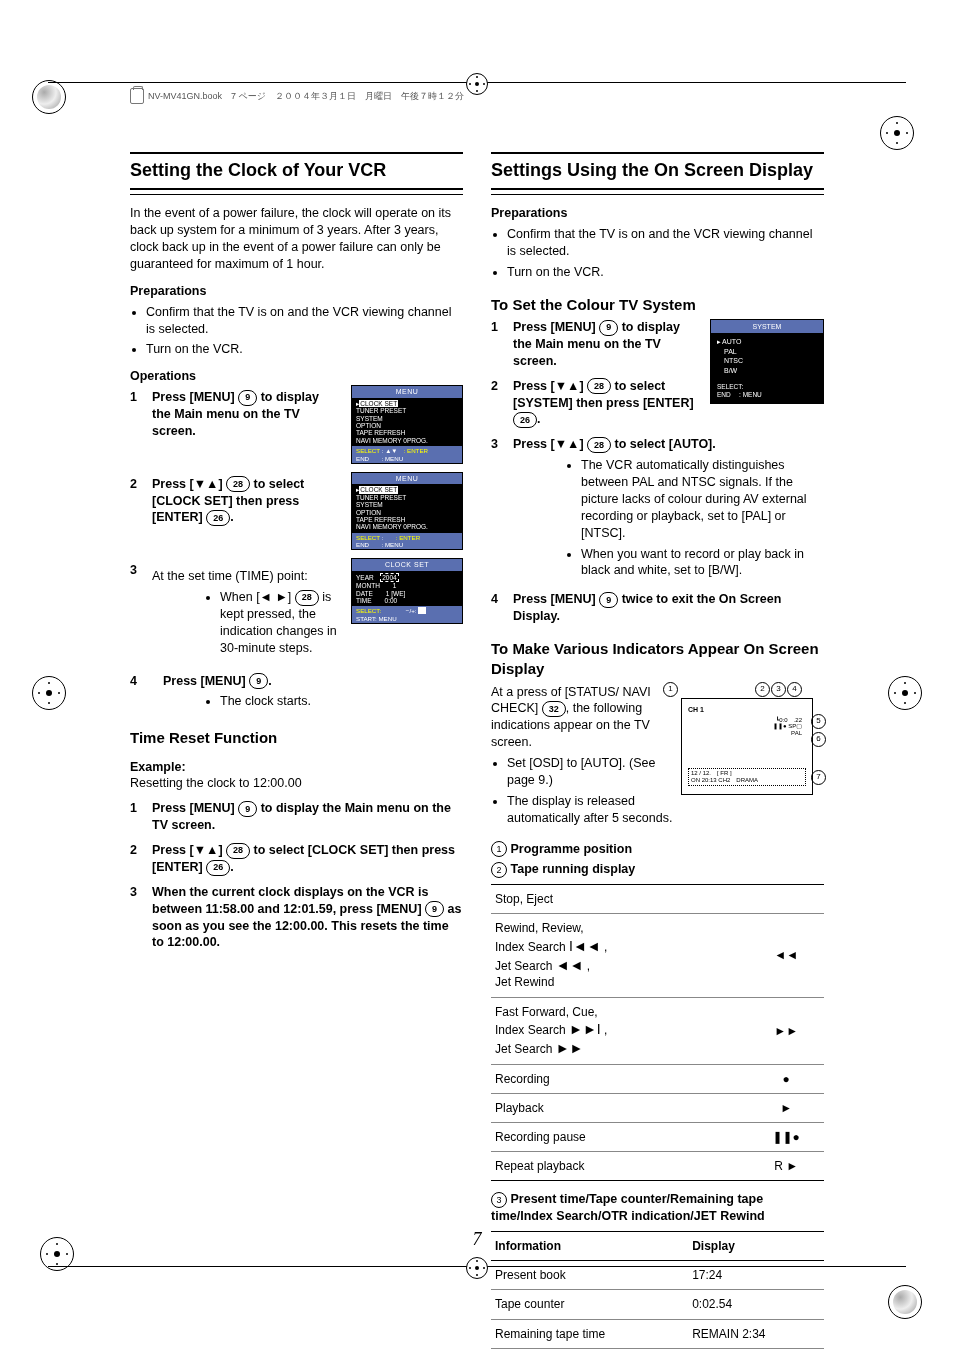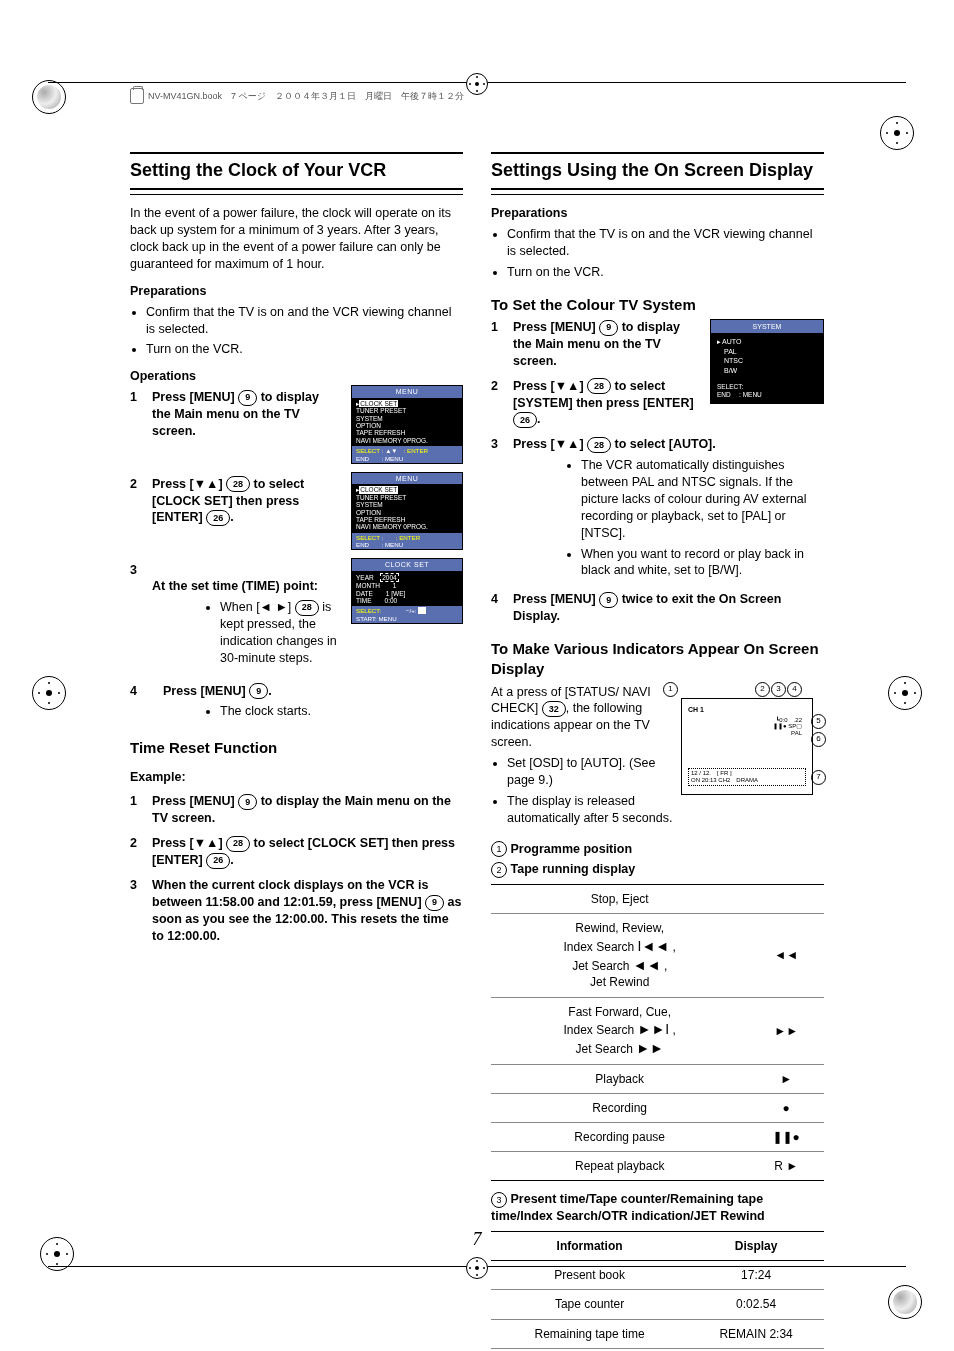--- a/index.html
+++ b/index.html
@@ -137,21 +137,21 @@
     border:1px solid #000; margin-left:10px; margin-bottom:6px; padding:4px 6px;
   }
   .sys-box .stitle{text-align:center;background:#5a6fb0;margin:-4px -6px 4px -6px;padding:2px;font-size:7px;}
   .sys-box .foot{margin-top:8px;font-size:6.5px;line-height:1.2;}
   .osd-box{
     float:right;width:130px;height:95px;border:1px solid #000;position:relative;
     margin-left:10px;font-size:7px;
   }
   .call{position:absolute;border:1px solid #000;border-radius:50%;width:13px;height:13px;display:flex;align-items:center;justify-content:center;font-size:8px;background:#fff;}
   .tbl{width:100%;border-collapse:collapse;margin-top:6px;}
-  .tbl th, .tbl td{text-align:center;padding:6px 4px;font-size:12px;}
+  .tbl th, .tbl td{text-align:left;padding:6px 4px;font-size:12px;}
   .tbl thead th{border-top:1.5px solid #000;border-bottom:1.5px solid #000;font-weight:bold;}
   .tbl tbody td{border-bottom:1px solid #888;}
   .tbl tbody tr:last-child td{border-bottom:1.5px solid #000;}
   .sym{font-size:14px;}
   .table1top{border-top:1.5px solid #000;}
   .pagenum{position:absolute;bottom:100px;left:0;right:0;text-align:center;font-style:italic;font-family:Georgia, serif;font-size:18px;}
   .clear{clear:both;}
 </style>
 </head>
 <body>
@@ -251,21 +251,21 @@
       </div>
       <div class="menu-foot">
         <div><span class="yel">SELECT:</span>　　　　−/+: <span style="background:#fff;color:#000;padding:0 1px;">　</span></div>
         <div>START: MENU</div>
       </div>
     </div>
     <ol class="steps">
       <li>
         <span class="num" style="font-weight:bold;">3</span>
         <span class="body">
-          <div style="font-weight:bold;margin-top:16px;">At the set time (TIME) point:</div>
+          <div style="font-weight:normal;margin-top:6px;">At the set time (TIME) point:</div>
           <ul class="substeps" style="list-style:disc;">
             <li><span>When [◄ ►] </span><span class="oval">28</span><span> is kept pressed, the indication changes in 30-minute steps.</span></li>
           </ul>
         </span>
       </li>
     </ol>
     <div class="clear"></div>
 
     <ol class="steps">
       <li>
@@ -275,20 +275,21 @@
           <ul class="substeps" style="list-style:disc;">
                 <li>The clock starts.</li>
               </ul>
         </span>
       </li>
     </ol>
 
     <h2 class="sub">Time Reset Function</h2>
 
     <div class="bheading">Example:</div>
+    <div>Resetting the clock to 12:00.00</div>
 
     <ol class="steps" style="margin-top:8px;">
       <li class="bold">
         <span class="num">1</span>
         <span class="body"><span>Press [MENU] </span><span class="oval">9</span><span> to display the Main menu on the TV screen.</span></span>
       </li>
       <li class="bold">
         <span class="num">2</span>
         <span class="body"><span>Press [▼▲] </span><span class="oval">28</span><span> to select [CLOCK SET] then press [ENTER] </span><span class="oval">26</span><span>.</span></span>
       </li>
@@ -392,26 +393,26 @@
             </tr>
             <tr>
               <td><span>Rewind, Review,<br>Index Search <span class="sym">I◄◄</span> ,<br>Jet Search <span class="sym">◄◄</span> ,<br>Jet Rewind</span></td>
               <td class="sym" style="text-align: center;">◄◄</td>
             </tr>
             <tr>
               <td><span>Fast Forward, Cue,<br>Index Search <span class="sym">►►I</span> ,<br>Jet Search <span class="sym">►►</span></span></td>
               <td class="sym" style="text-align: center;">►►</td>
             </tr>
             <tr>
+              <td>Recording</td>
+              <td class="sym" style="text-align: center;">●</td>
+            </tr>
+            <tr>
               <td>Playback</td>
               <td class="sym" style="text-align: center;">►</td>
-            </tr>
-            <tr>
-              <td>Recording</td>
-              <td class="sym" style="text-align: center;">●</td>
             </tr>
             <tr>
               <td>Recording pause</td>
               <td class="sym" style="text-align: center;">❚❚●</td>
             </tr>
             <tr>
               <td>Repeat playback</td>
               <td class="sym" style="text-align: center;">R ►</td>
             </tr>
           </tbody>

